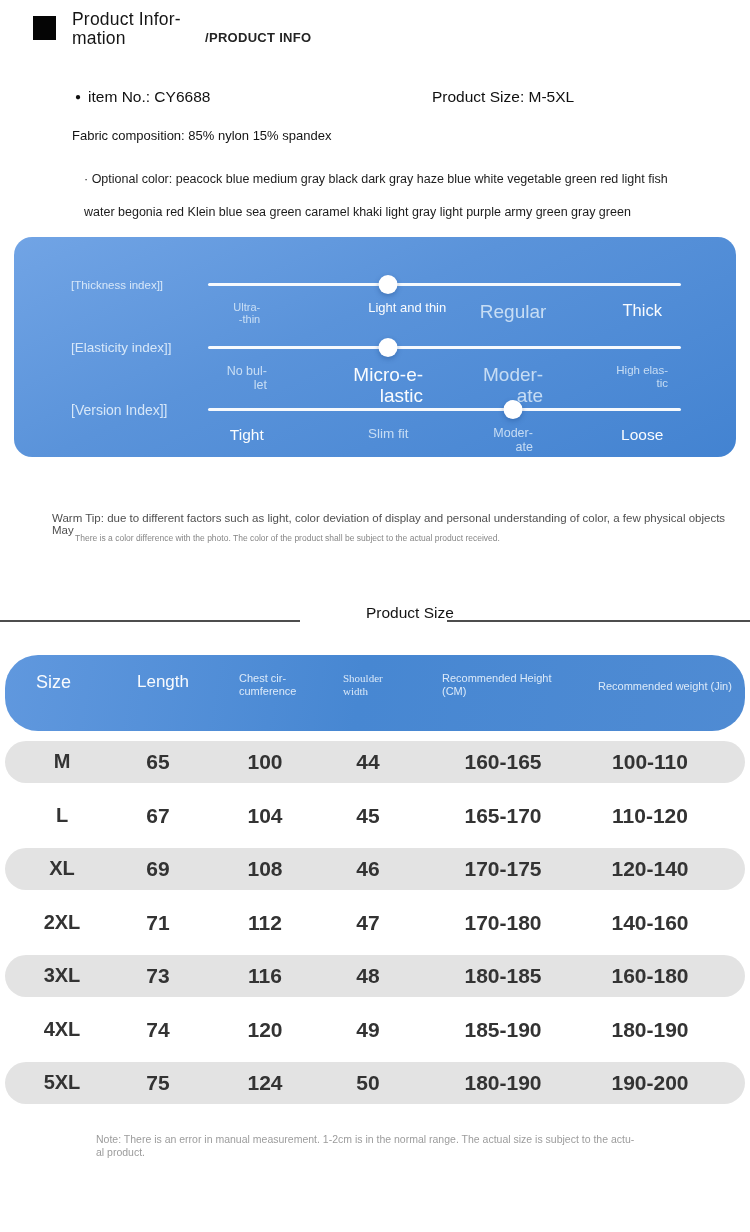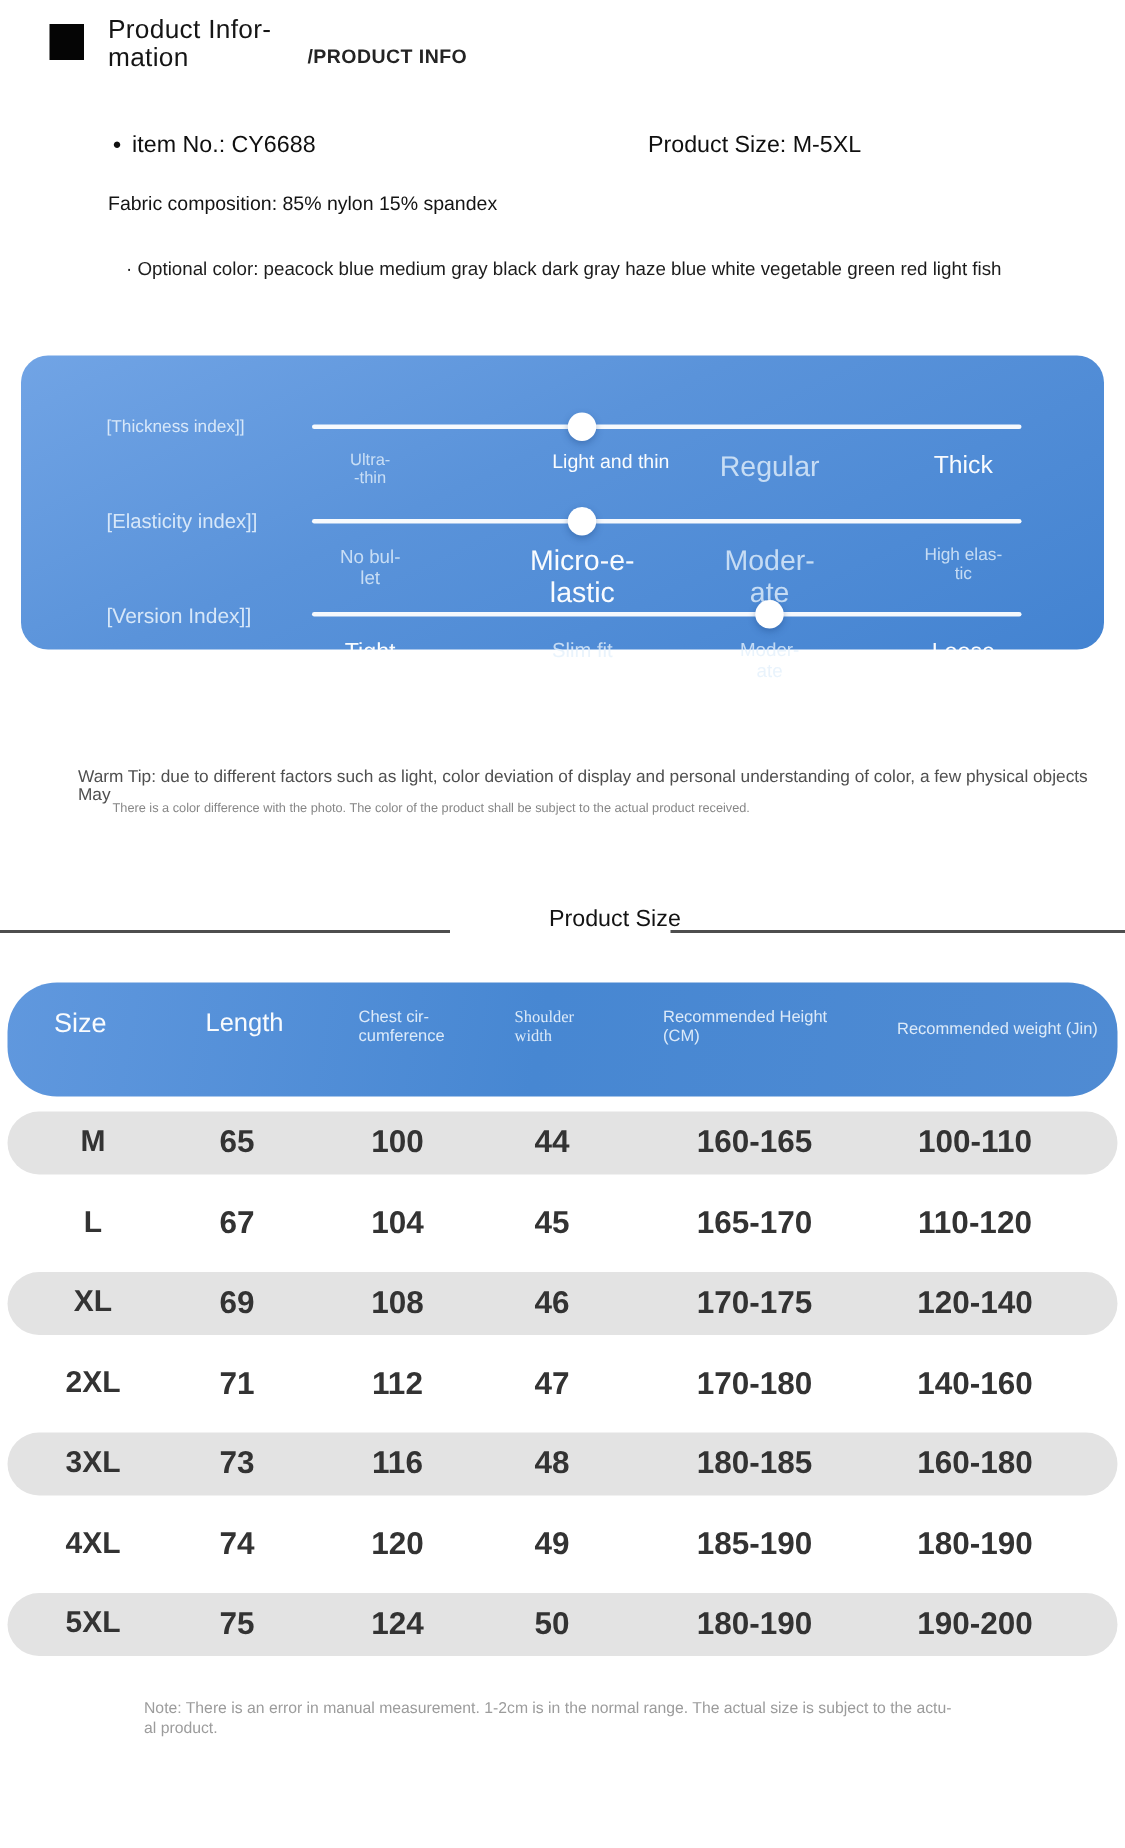--- a/index.html
+++ b/index.html
@@ -12,34 +12,34 @@
   .title{left:72px;top:10px;font-size:17.5px;color:#151515;line-height:19px;letter-spacing:.2px;}
   .subtitle{left:205px;top:30px;font-size:13px;font-weight:bold;color:#242424;letter-spacing:.3px;}
 
   .item-line{left:75px;top:88px;font-size:15.5px;color:#101010;}
   .bullet{font-size:10px;vertical-align:2.5px;margin-right:7px;}
   .psize{left:432px;top:88px;font-size:15.5px;color:#101010;}
   .fabric{left:72px;top:128px;font-size:13px;color:#141414;}
   .optcolor{left:84px;top:163px;font-size:12.5px;color:#1c1c1c;line-height:33px;width:630px;}
 
   
-  .panel{left:14px;top:237px;width:722px;height:196px;border-radius:18px;
+  .panel{left:14px;top:237px;width:722px;height:220px;border-radius:18px;
          background:linear-gradient(155deg,#71a4e5 0%,#5a93da 42%,#4383d1 100%);}
   .idx-row{position:absolute;left:0;width:100%;height:62px;}
   .idx-label{position:absolute;left:57px;color:rgba(225,238,251,.92);white-space:nowrap;}
   .lbl-sm{font-size:11.5px;top:4px;}
   .lbl-md{font-size:13.5px;top:2px;}
   .lbl-lg{font-size:14px;top:2px;}
   .slider{position:absolute;left:194px;top:0;width:473px;height:20px;}
   .track{position:absolute;left:0;right:0;top:8px;height:3px;border-radius:2px;
          background:rgba(255,255,255,.95);}
   .knob{position:absolute;top:0;width:19px;height:19px;border-radius:50%;background:#ffffff;
         box-shadow:0 2px 5px rgba(20,60,120,.35);transform:translateX(-50%);}
   .opts{position:absolute;left:194px;top:26px;width:473px;height:34px;}
-  .opt{position:absolute;transform:translateX(-50%);text-align:center;line-height:1.13;
+  .opt{position:absolute;transform:translateX(-50%);text-align:right;line-height:1.13;
        color:rgba(228,240,251,.8);white-space:nowrap;}
   .op1{left:8.2%;}.op2{left:38.1%;}.op3{left:64.5%;}.op4{left:91.8%;}
   .bright{color:rgba(255,255,255,.97);}
   .f11{font-size:11px;}.f115{font-size:11.5px;}.f12{font-size:12.5px;}.f13{font-size:19px;}
   .f135{font-size:13.5px;}.f14{font-size:13px;margin-left:19px;}.f15{font-size:15.5px;}.f16{font-size:16.5px;}
 
   
   .tip1{left:52px;top:512px;font-size:11.5px;color:#4f4f4f;width:680px;}
   .tip2{left:75px;top:533px;font-size:8.5px;color:#868686;}
 
@@ -81,20 +81,21 @@
     <div>mation</div>
   </div>
   <div class="abs subtitle">/PRODUCT INFO</div>
 
   <div class="abs item-line"><span class="bullet">●</span><span>item No.: CY6688</span></div>
   <div class="abs psize">Product Size: M-5XL</div>
 
   <div class="abs fabric">Fabric composition: 85% nylon 15% spandex</div>
   <div class="abs optcolor">
     <div>· Optional color: peacock blue medium gray black dark gray haze blue white vegetable green red light fish</div>
+    <div>water begonia red Klein blue sea green caramel khaki light gray light purple army green gray green</div>
   </div>
 
   <div class="abs panel">
 
     <div class="idx-row" style="top:38px;">
       <span class="idx-label lbl-sm">[Thickness index]]</span>
       <div class="slider">
         <div class="track"></div>
         <div class="knob" style="left: 38.1%;"></div>
       </div>

